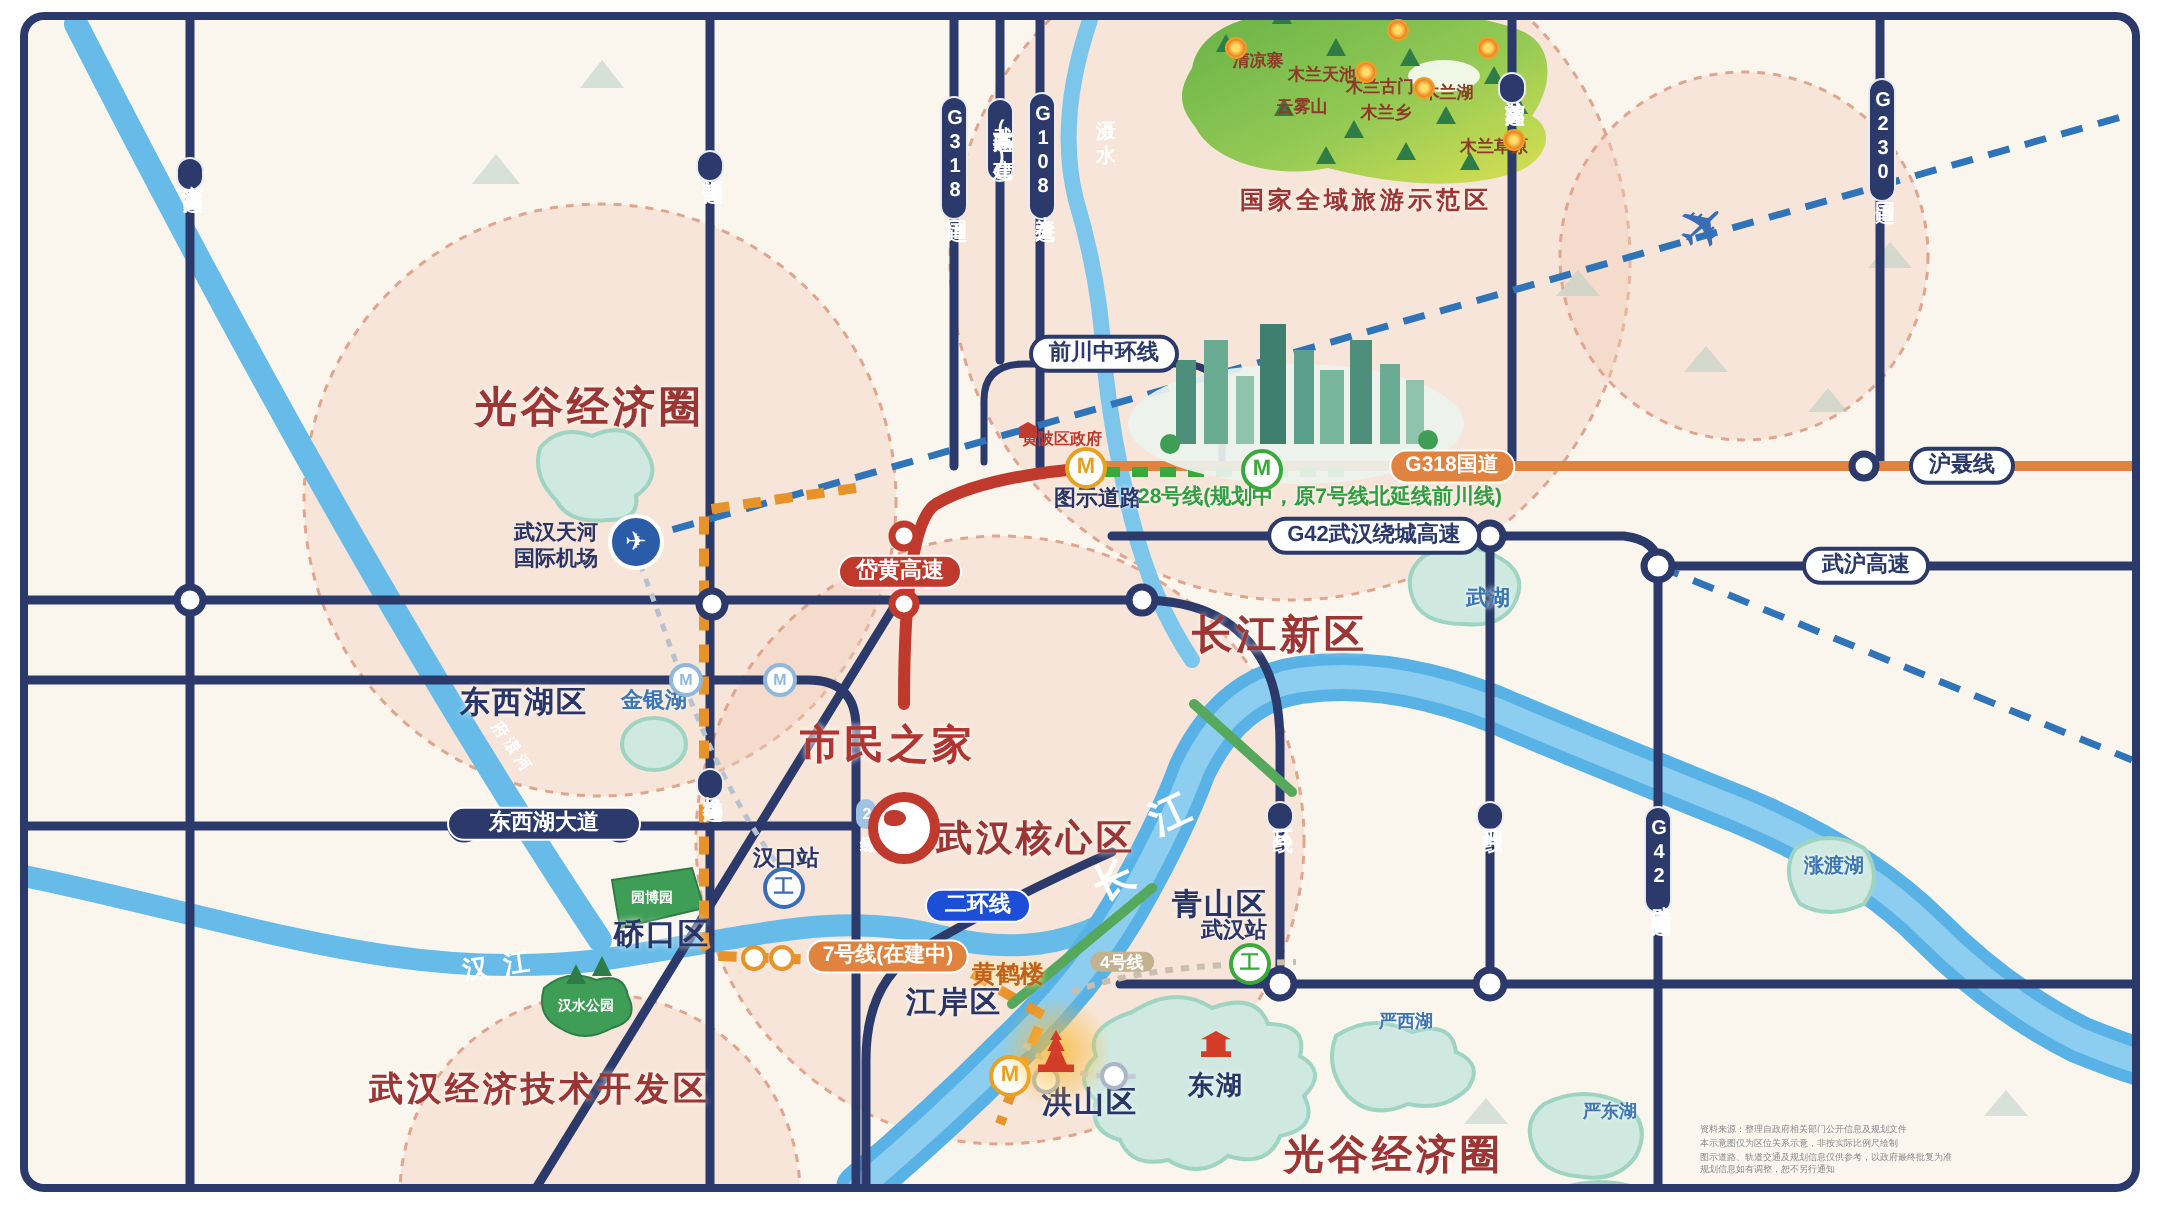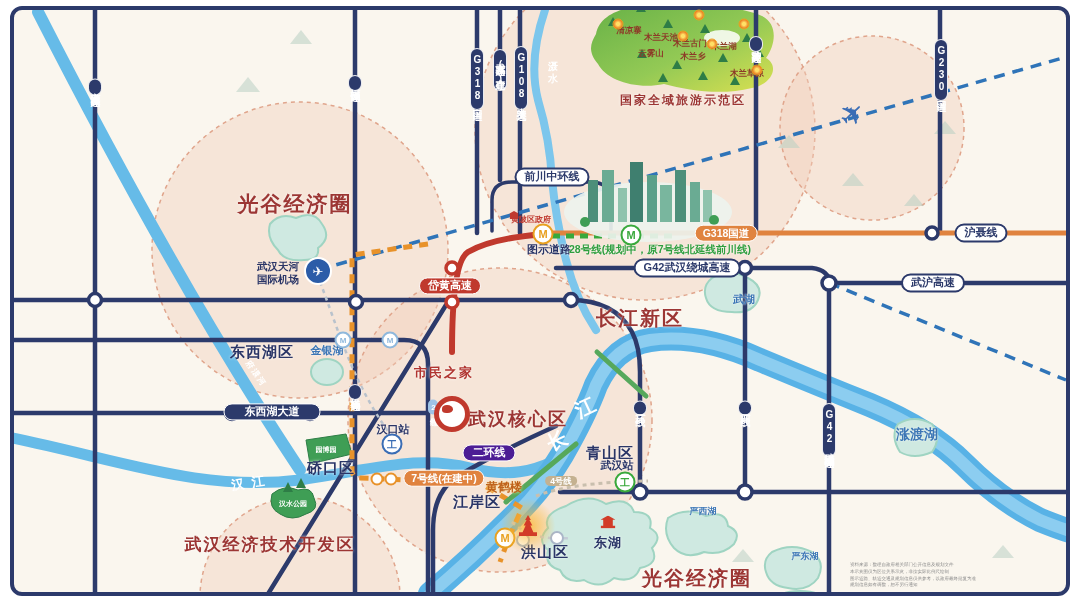--- a/index.html
+++ b/index.html
@@ -11,35 +11,35 @@
        line-height:1.2;z-index:5;}
   .k-vbadge{background:#2c3a6b;color:#fff;writing-mode:vertical-rl;text-orientation:upright;
        font-size:10px;font-weight:700;padding:5px 1px;border-radius:9px;border:1.5px solid rgba(255,255,255,.9);
        letter-spacing:1px;line-height:1;}
   .k-vbadge-lt{background:#9fc3e6;color:#fff;writing-mode:vertical-rl;text-orientation:upright;
        font-size:8px;font-weight:700;padding:3px 1px;border-radius:7px;letter-spacing:0;line-height:1;}
   .k-pill-outline{background:#fff;border:2px solid #2c3a6b;color:#2c3a6b;font-weight:700;
        font-size:11px;padding:1px 8px;border-radius:11px;}
   .k-pill-navy{background:#2c3a6b;border:1.5px solid #fff;color:#fff;font-weight:700;
        font-size:11px;padding:1px 20px;border-radius:11px;}
-  .k-pill-purple{background:#4c1d95;border:1.5px solid #fff;color:#fff;font-weight:700;
+  .k-pill-purple{background:#1d4ed8;border:1.5px solid #fff;color:#fff;font-weight:700;
        font-size:11px;padding:1px 9px;border-radius:11px;}
   .k-pill-orange{background:#e0833f;border:1.5px solid #fff;color:#fff;font-weight:700;
        font-size:10.5px;padding:1px 7px;border-radius:11px;}
   .k-pill-red{background:#c0392d;border:1.5px solid #fff;color:#fff;font-weight:700;
        font-size:11px;padding:1px 8px;border-radius:11px;}
   .k-pill-tan{background:#c4b190;color:#fff;font-weight:700;font-size:8.5px;padding:0 5px;
        border-radius:7px;}
   .k-region{color:#9c3634;font-weight:800;letter-spacing:2px;text-shadow:0 0 3px rgba(255,255,255,.9);}
   .k-district{color:#2a3567;font-weight:800;font-size:15px;letter-spacing:1px;
        text-shadow:0 0 3px rgba(255,255,255,.9);}
   .k-station{color:#2a3567;font-weight:700;font-size:11px;text-shadow:0 0 2px #fff;}
   .k-gov{color:#c03a30;font-weight:700;font-size:8px;}
   .k-green-note{color:#2f9e3e;font-weight:800;font-size:10.5px;text-shadow:0 0 2px #fff;}
-  .k-poi-red{color:#b03430;font-weight:800;font-size:13px;letter-spacing:2px;text-shadow:0 0 3px #fff;}
+  .k-poi-red{color:#b03430;font-weight:800;font-size:20px;letter-spacing:2px;text-shadow:0 0 3px #fff;}
   .k-poi-orange{color:#bf621c;font-weight:800;font-size:12px;text-shadow:0 0 3px #ffe9a0;}
   .k-water{color:#3c76b5;font-weight:700;font-size:11px;text-shadow:0 0 2px #fff;}
   .k-water-white{color:#fff;font-weight:800;letter-spacing:2px;}
   .k-park{color:#fff;font-weight:700;font-size:7px;}
   .k-tourist{color:#8d3a28;font-weight:700;font-size:8.5px;}
   .k-airport-label{color:#2a3567;font-weight:700;font-size:10.5px;}
 
   .ic{position:absolute;transform:translate(-50%,-50%);display:flex;align-items:center;
       justify-content:center;z-index:6;}
   .i-m{width:17px;height:17px;border-radius:50%;background:#fff;border:2px solid;
@@ -282,21 +282,21 @@
       <div class="lbl k-poi-orange" style="left: 504px; top: 487px;">黄鹤楼</div>
       <div class="lbl k-airport-label" style="left: 278px; top: 273px;">武汉天河
 国际机场</div>
       <div class="lbl k-station" style="left: 393px; top: 430px;">汉口站</div>
       <div class="lbl k-station" style="left: 617px; top: 466px;">武汉站</div>
       <div class="lbl k-station" style="left: 549px; top: 250px;">图示道路</div>
       <div class="lbl k-gov" style="left: 531px; top: 220px;">黄陂区政府</div>
       <div class="lbl k-green-note" style="left: 660px; top: 249px;">28号线(规划中，原7号线北延线前川线)</div>
       <div class="lbl k-water" style="left: 327px; top: 351px;">金银湖</div>
       <div class="lbl k-water" style="left: 744px; top: 300px;">武湖</div>
-      <div class="lbl k-water" style="left: 917px; top: 434px; font-size: 14px;">涨渡湖</div>
+      <div class="lbl k-water" style="left: 917px; top: 434px; font-size: 10px;">涨渡湖</div>
       <div class="lbl k-water" style="left: 703px; top: 511px; font-size: 9px;">严西湖</div>
       <div class="lbl k-water" style="left: 805px; top: 556px; font-size: 9px;">严东湖</div>
       <div class="lbl k-water-white" style="left: 558px; top: 440px; font-size: 20px; transform: translate(-50%, -50%) rotate(-25deg);">长</div>
       <div class="lbl k-water-white" style="left: 586px; top: 407px; font-size: 20px; transform: translate(-50%, -50%) rotate(-25deg);">江</div>
       <div class="lbl k-water-white" style="left: 249px; top: 483px; font-size: 13px; transform: translate(-50%, -50%) rotate(-8deg);">汉 江</div>
       <div class="lbl k-water-white" style="left: 554px; top: 73px; font-size: 10px;">滠
 水</div>
       <div class="lbl k-water-white" style="left: 256px; top: 374px; font-size: 8px; transform: translate(-50%, -50%) rotate(55deg);">府澴河</div>
       <div class="lbl k-park" style="left: 326px; top: 450px;">园博园</div>
       <div class="lbl k-park" style="left: 293px; top: 504px;">汉水公园</div>

